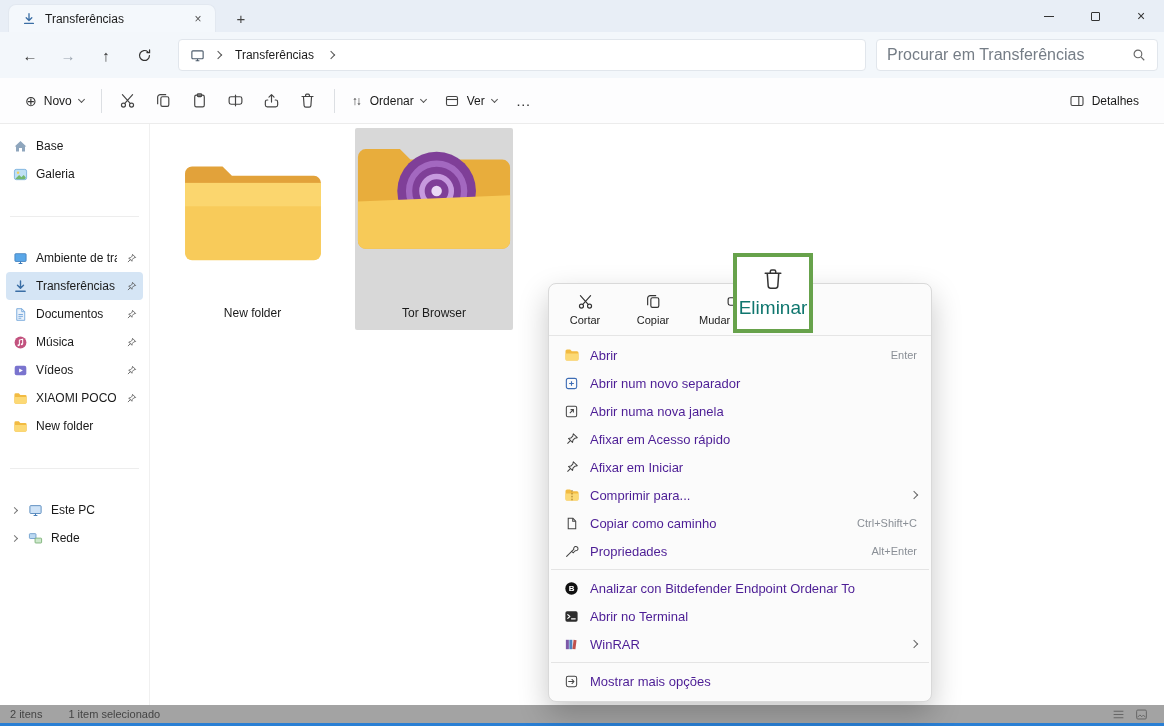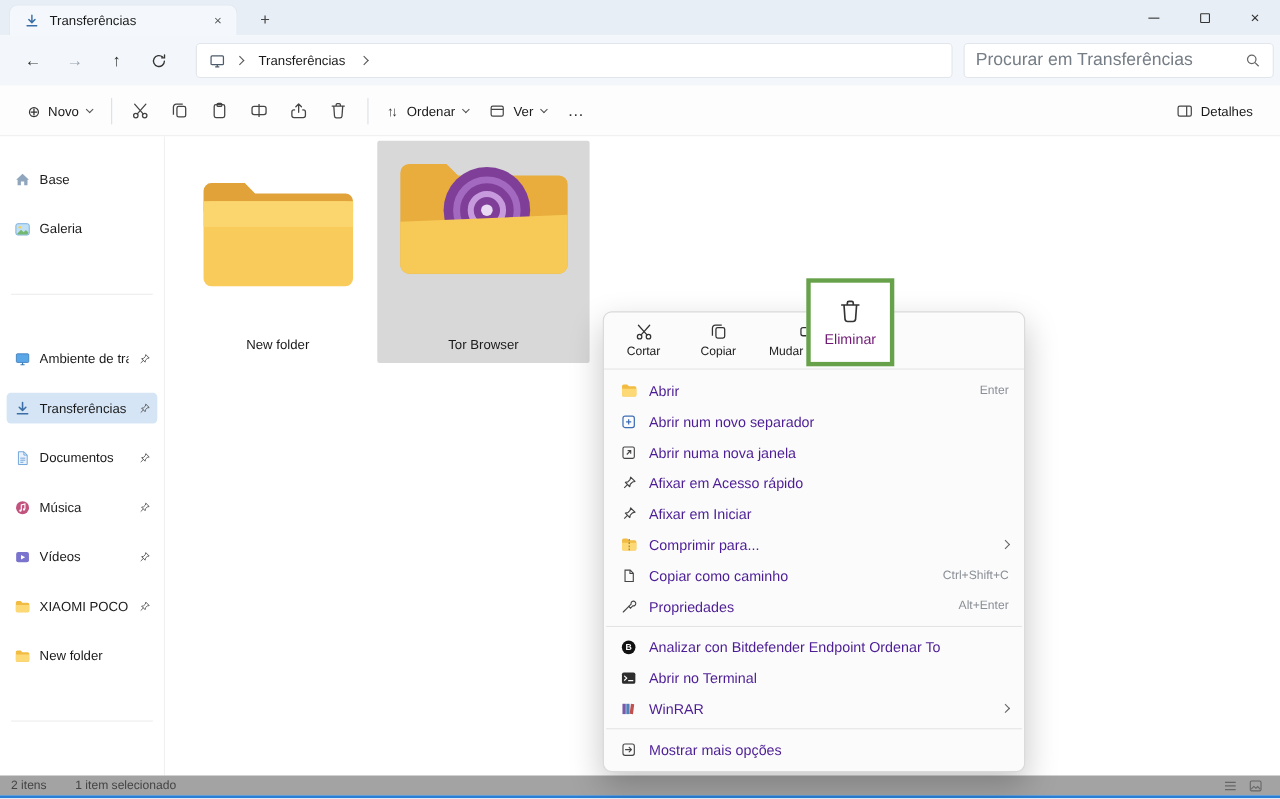--- a/index.html
+++ b/index.html
@@ -51,36 +51,36 @@
   .chev-d { width:5px; height:5px; border-right:1.2px solid #555; border-bottom:1.2px solid #555;
             transform:rotate(45deg); margin-top:-3px; }
   .glyph { font-size:14px; color:#333; }
   .sort-glyph { font-size:12px; letter-spacing:-2px; padding-right:3px; color:#333; }
   .tb-more { font-size:15px; letter-spacing:1px; color:#333; padding:0 10px; }
   .tb-right { margin-left:auto; }
 
   
   .sidebar { position:absolute; left:0; top:124px; width:150px; height:581px; background:#fff;
              padding-top:8px; overflow:hidden; border-right:1px solid #f0f0f0; }
-  .side-item { height:28px; margin:17px 6px; border-radius:4px; display:flex; align-items:center;
+  .side-item { height:28px; margin:0 6px; border-radius:4px; display:flex; align-items:center;
                padding:0 6px; gap:8px; cursor:default; }
   .side-item.selected { background:#d5e5f5; }
   .side-item .sl { flex:1; white-space:nowrap; overflow:hidden; font-size:12px; color:#1a1a1a; }
   .si { width:16px; height:16px; display:flex; align-items:center; justify-content:center; flex:0 0 16px; }
   .pin { width:12px; height:12px; display:flex; align-items:center; justify-content:center; flex:0 0 12px; }
   .tree-chev { width:5px; height:5px; border-right:1.2px solid #777; border-bottom:1.2px solid #777;
                transform:rotate(-45deg); margin-right:2px; flex:0 0 5px; }
   .side-spacer { height:56px; position:relative; }
   .side-spacer::after { content:""; position:absolute; left:10px; right:10px; top:50%; height:1px; background:#ededed; }
 
   
   .main { position:absolute; left:150px; top:124px; width:1014px; height:581px; background:#fff; }
   .tile { position:absolute; display:flex; flex-direction:column; align-items:center; }
   .tile-newfolder { left:20px; top:4px; width:165px; height:202px; }
-  .tile-tor { left:193px; top:4px; width:193px; height:202px; background:#d8d8d8; border-radius:2px; }
+  .tile-tor { left:205px; top:4px; width:158px; height:202px; background:#d8d8d8; border-radius:2px; }
   .tile-label { margin-top:auto; margin-bottom:10px; font-size:12px; color:#1a1a1a; }
 
   
   .ctx-menu { position:absolute; left:548px; top:283px; width:384px; background:#fbfbfb;
               border:1px solid #d9d9d9; border-radius:8px; box-shadow:0 12px 30px rgba(0,0,0,0.22);
               z-index:40; overflow:hidden; }
   .qa-row { height:52px; display:flex; align-items:center; padding:0 14px; gap:24px;
             border-bottom:1px solid #e5e5e5; }
   .qa { display:flex; flex-direction:column; align-items:center; gap:4px; min-width:44px; }
   .qa-label { font-size:11px; color:#222; white-space:nowrap; }
@@ -90,21 +90,21 @@
   .mi-label { font-size:13px; color:#4c1d95; white-space:nowrap; }
   .mi-shortcut { margin-left:auto; font-size:11px; color:#8a8f96; white-space:nowrap; }
   .mi-sub { margin-left:auto; width:6px; height:6px; border-right:1.2px solid #666; border-bottom:1.2px solid #666;
             transform:rotate(-45deg); }
   .menu-divider { height:1px; background:#e4e4e4; margin:4px 2px; }
 
   
   .annotation-box { position:absolute; left:733px; top:253px; width:80px; height:80px; background:#fff;
                     border:4px solid #67a24b; z-index:60; display:flex; flex-direction:column;
                     align-items:center; justify-content:center; gap:6px; }
-  .annotation-box .ann-label { font-size:13px; color:#701a75; }
+  .annotation-box .ann-label { font-size:19px; color:#0f766e; }
 
   
   .statusbar { position:absolute; left:0; top:705px; width:1164px; height:18px; background:#a3a3a3;
                display:flex; align-items:center; padding:0 10px; gap:26px; font-size:11px; color:#444; }
   .sb-right { margin-left:auto; display:flex; gap:10px; align-items:center; padding-right:6px; }
   .bottom-accent { position:absolute; left:0; top:723px; width:1164px; height:3px; background:#2a7fd4; }
 </style>
 </head>
 <body>
 

